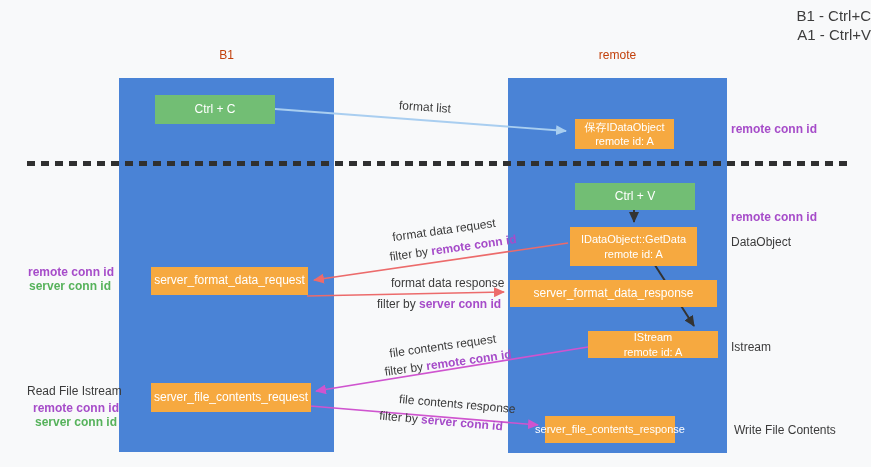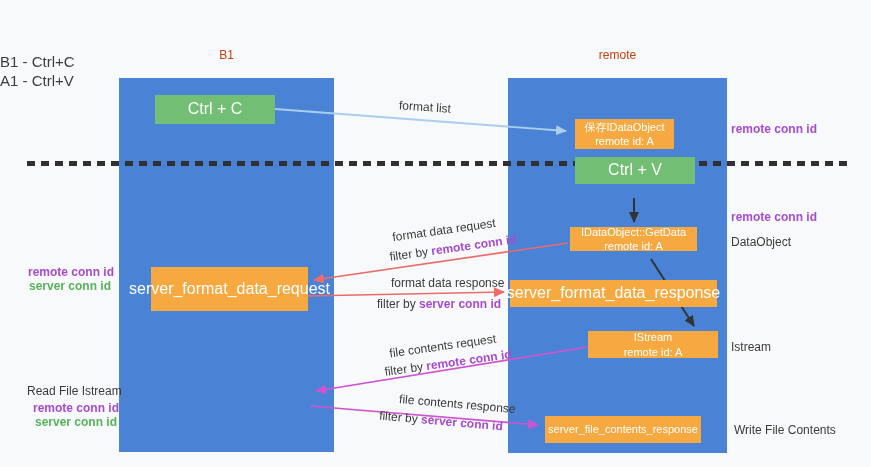--- a/index.html
+++ b/index.html
@@ -4,34 +4,34 @@
 <style>
   html,body{margin:0;padding:0}
   .stage{
     position:relative;width:871px;height:467px;
     background:var(--bg);
     font-family:"Liberation Sans",sans-serif;
     overflow:hidden;
   }
   .title{
     position:absolute;top:6px;left:0;right:0;
-    text-align:left;font-size:15px;line-height:19px;color:#3d3d3d;margin-top:46px;
+    text-align:right;font-size:15px;line-height:19px;color:#3d3d3d;
   }
   .colhead{
     position:absolute;text-align:center;font-size:12px;line-height:14px;color:#c2410c;
   }
   .col{position:absolute;background:var(--column-blue)}
   .dash{
     position:absolute;height:5px;
     background:repeating-linear-gradient(90deg,var(--dash-line) 0 8px,transparent 8px 14px);
   }
   .box{
     position:absolute;display:flex;flex-direction:column;
     align-items:center;justify-content:center;
-    color:#fff;text-align:center;line-height:1.3;font-size:16px;
+    color:#fff;text-align:center;line-height:1.3;font-size:12px;
   }
   .box.green{background:var(--box-green)}
   .box.orange{background:var(--box-orange)}
   .box.small{font-size:11px}
   .lbl{position:absolute;font-size:12px;color:var(--text-dark);white-space:nowrap}
   .lbl.bp{color:var(--text-purple);font-weight:bold}
   .lbl.bg2{color:var(--text-green);font-weight:bold}
   .kp{color:var(--text-purple);font-weight:bold}
   .rot-m8{transform:rotate(-8deg)}
   .rot-p4{transform:rotate(4deg)}
@@ -94,44 +94,47 @@
 
   <div class="box green" style="left:155px;top:95px;width:120px;height:29px">
     <span>Ctrl + C</span>
   </div>
 
   <div class="box orange small" style="left:575px;top:119px;width:99px;height:30px">
     <span>保存IDataObject</span>
     <span>remote id: A</span>
   </div>
 
-  <div class="box green" style="left:575px;top:157px;width:120px;height:27px">
+  <div class="box green" style="left:575px;top:183px;width:120px;height:27px">
     <span>Ctrl + V</span>
   </div>
 
-  <div class="box orange small" style="left:570px;top:227px;width:127px;height:24px">
+  <div class="box orange small" style="left:570px;top:227px;width:127px;height:39px">
     <span>IDataObject::GetData</span>
     <span>remote id: A</span>
   </div>
 
-  <div class="box orange" style="left:151px;top:267px;width:157px;height:44px">
+  <div class="box orange" style="left:151px;top:267px;width:157px;height:28px">
     <span>server_format_data_request</span>
   </div>
 
   <div class="box orange" style="left:510px;top:280px;width:207px;height:27px">
     <span>server_format_data_response</span>
   </div>
 
   <div class="box orange small" style="left:588px;top:331px;width:130px;height:27px">
     <span>IStream</span>
     <span>remote id: A</span>
   </div>
 
+  <div class="box orange" style="left:151px;top:383px;width:160px;height:29px">
+    <span>server_file_contents_request</span>
+  </div>
 
-  <div class="box orange small" style="left:545px;top:416px;width:156px;height:27px">
+  <div class="box orange small" style="left:545px;top:416px;width:130px;height:27px">
     <span>server_file_contents_response</span>
   </div>
 
   <div class="lbl rot-p4" style="left:399px;top:100px">format list</div>
 
   <div class="lbl rot-m8" style="left:392px;top:223px">format data request</div>
   <div class="lbl rot-m8" style="left:389px;top:241px">
     <span>filter by </span><span class="kp">remote conn id</span>
   </div>
 

